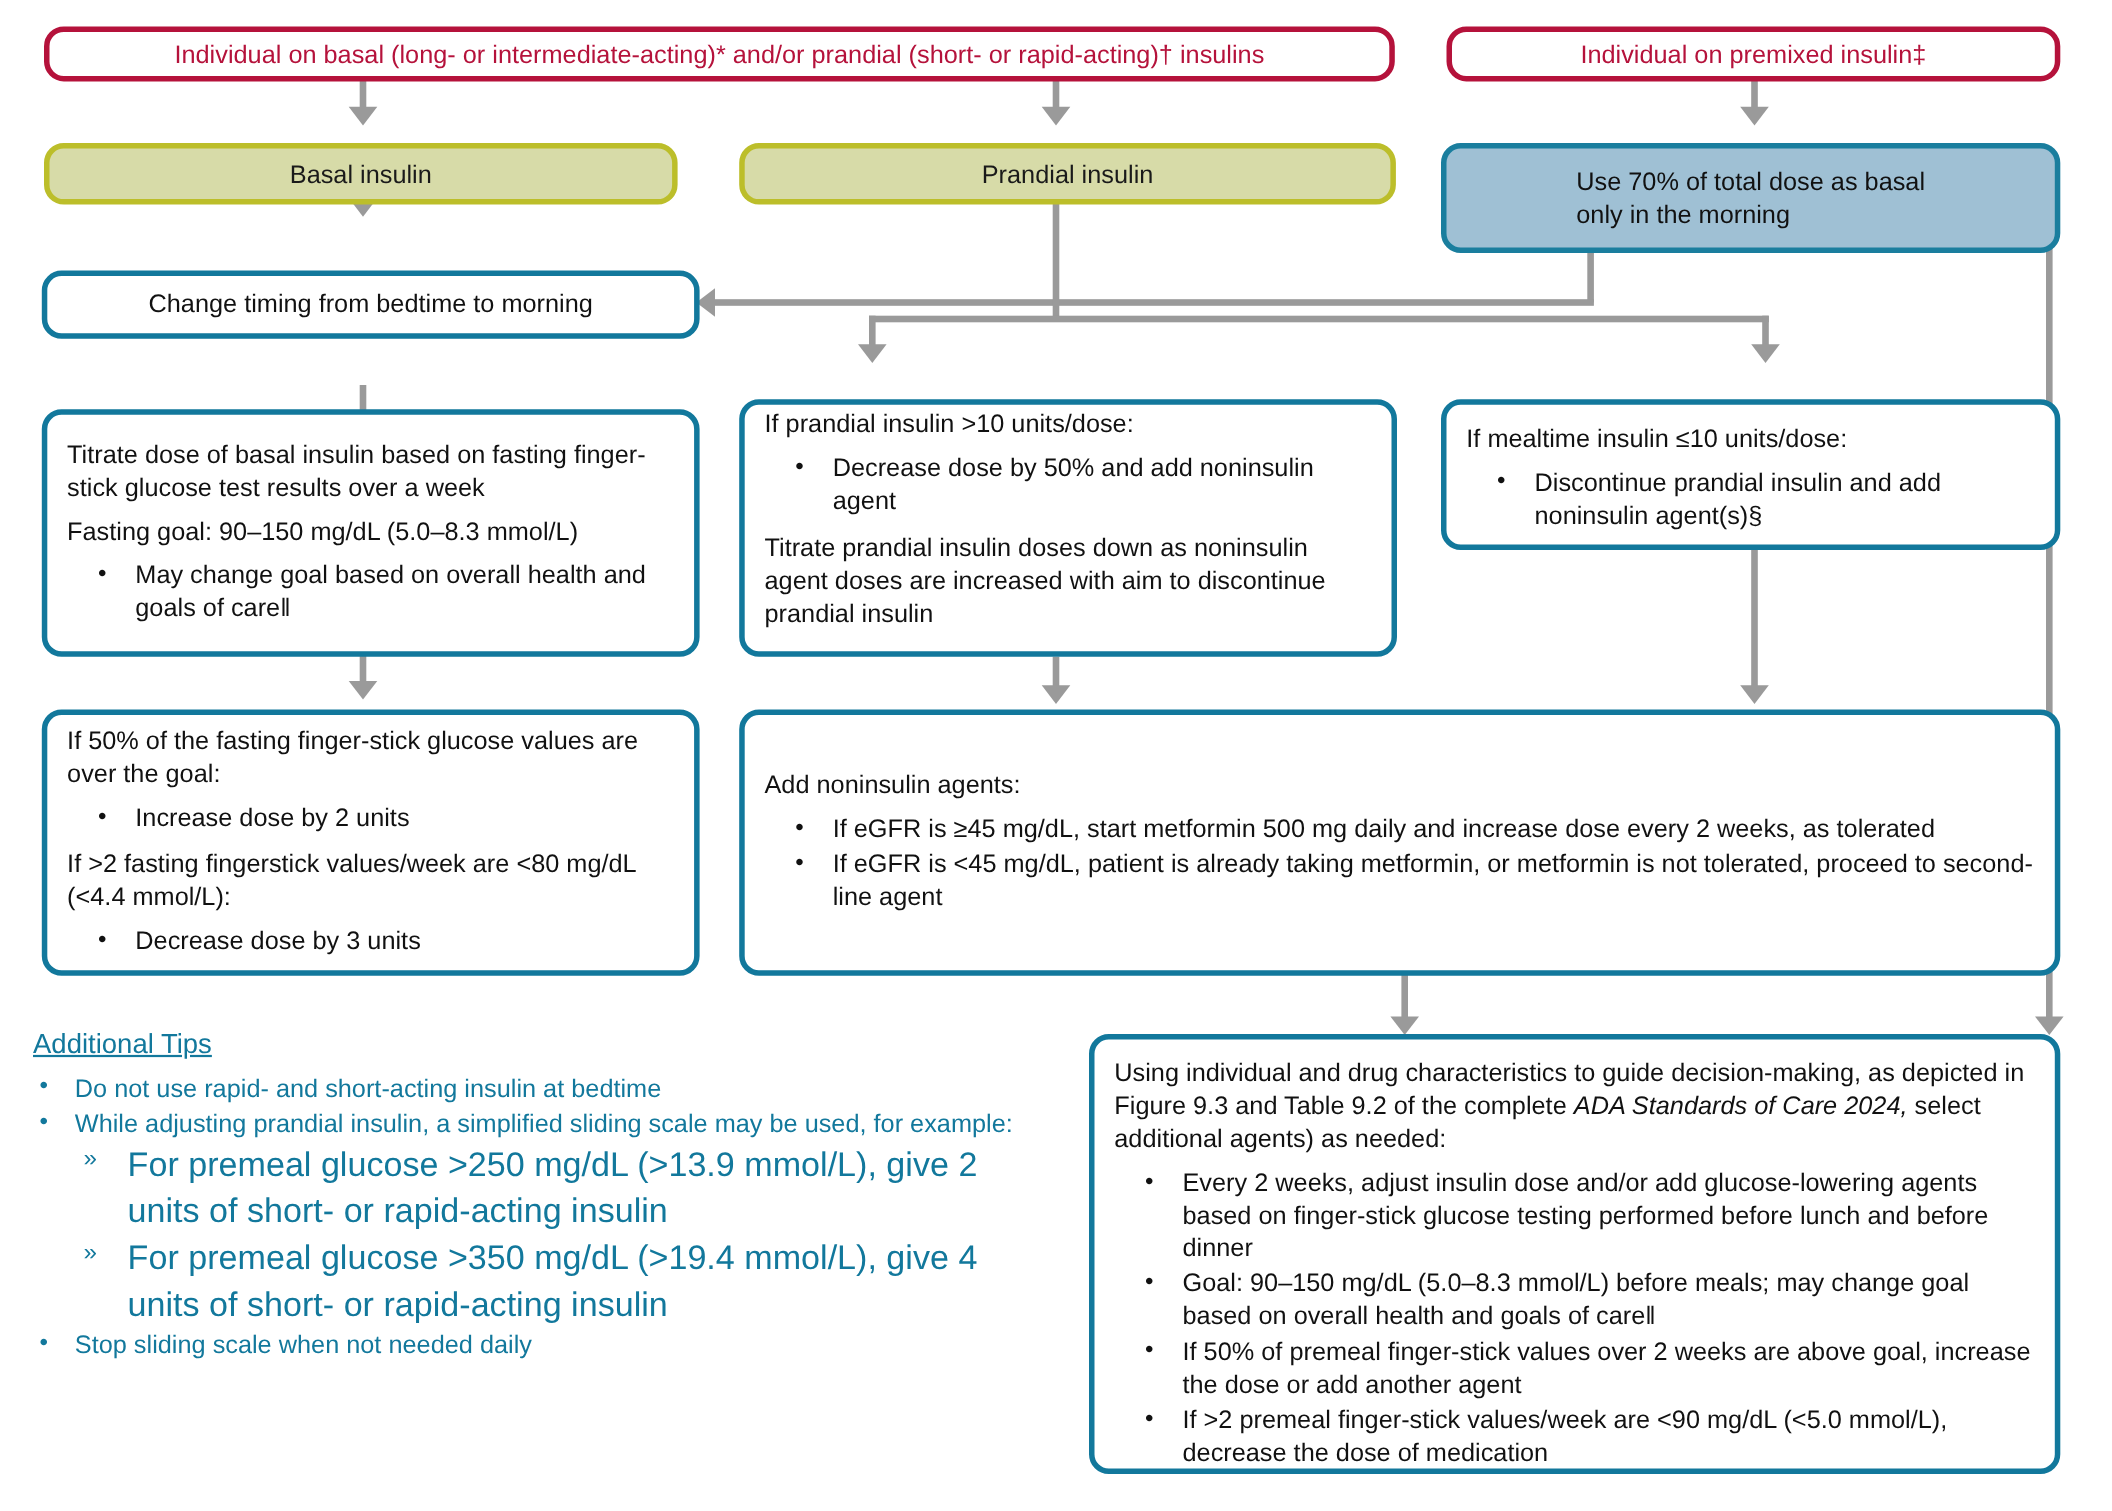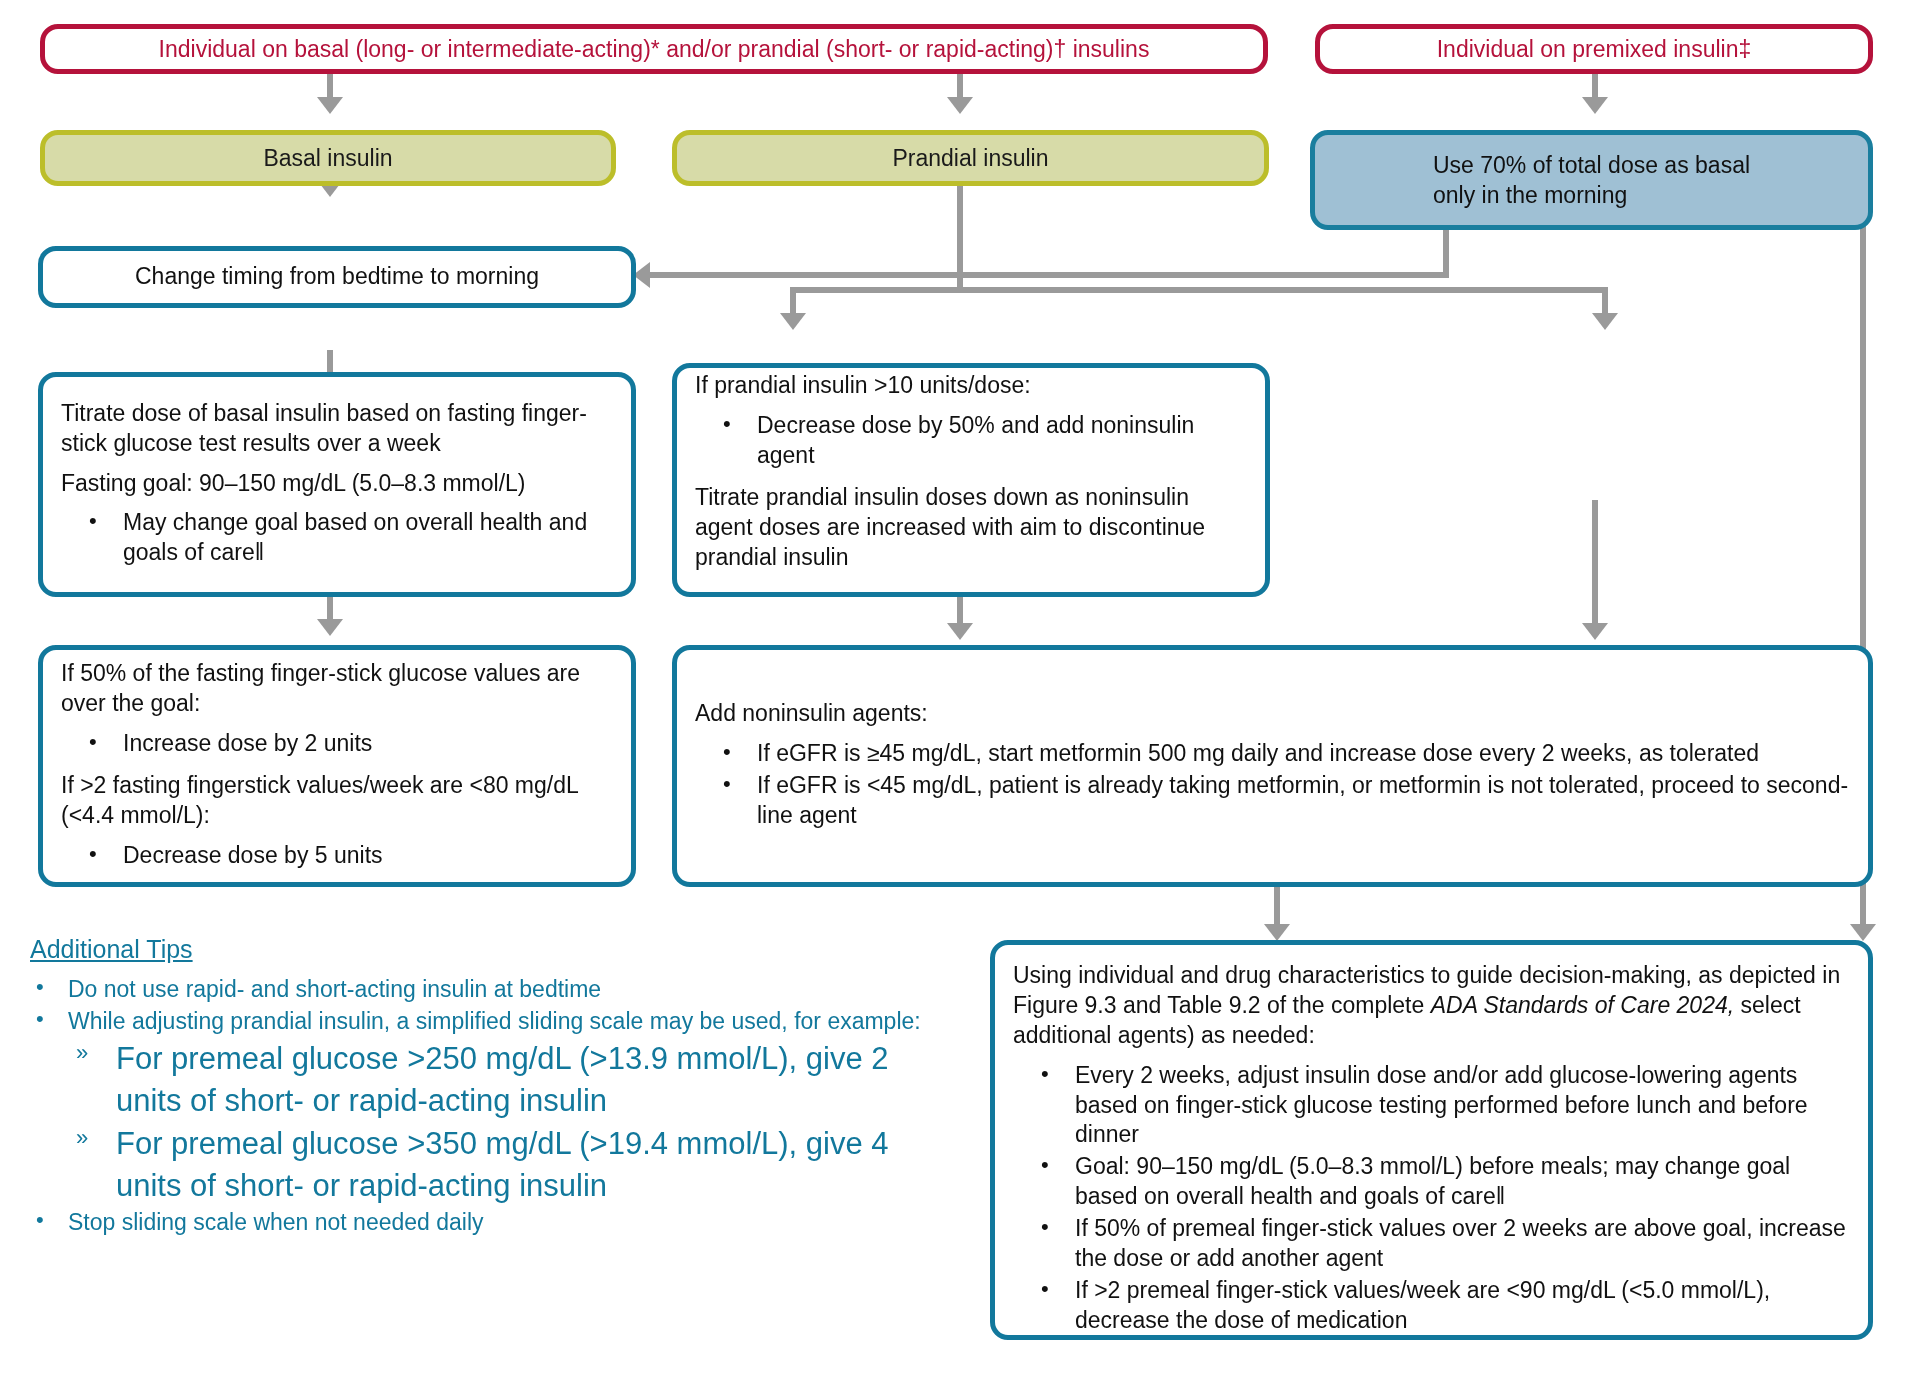--- a/index.html
+++ b/index.html
@@ -229,29 +229,35 @@
   </div>
 
   <div class="box teal-box pad" style="left:672px; top:363px; width:598px; height:234px;">
     <p class="para">If prandial insulin &gt;10 units/dose:</p>
     <ul class="bl">
       <li>Decrease dose by 50% and add noninsulin agent</li>
     </ul>
     <p class="para">Titrate prandial insulin doses down as noninsulin agent doses are increased with aim to discontinue prandial insulin</p>
   </div>
 
+  <div class="box teal-box pad" style="left:1310px; top:363px; width:563px; height:137px; justify-content:flex-start;">
+    <p class="para">If mealtime insulin ≤10 units/dose:</p>
+    <ul class="bl">
+      <li>Discontinue prandial insulin and add noninsulin agent(s)§</li>
+    </ul>
+  </div>
 
   <div class="box teal-box pad" style="left:38px; top:645px; width:598px; height:242px;">
     <p class="para">If 50% of the fasting finger-stick glucose values are over the goal:</p>
     <ul class="bl">
       <li>Increase dose by 2 units</li>
     </ul>
     <p class="para">If &gt;2 fasting fingerstick values/week are &lt;80 mg/dL (&lt;4.4 mmol/L):</p>
     <ul class="bl">
-      <li>Decrease dose by 5 units</li>
+      <li>Decrease dose by 3 units</li>
     </ul>
   </div>
 
   <div class="box teal-box pad" style="left:672px; top:645px; width:1201px; height:242px;">
     <p class="para">Add noninsulin agents:</p>
     <ul class="bl">
       <li>If eGFR is ≥45 mg/dL, start metformin 500 mg daily and increase dose every 2 weeks, as tolerated</li>
       <li>If eGFR is &lt;45 mg/dL, patient is already taking metformin, or metformin is not tolerated, proceed to second-line agent</li>
     </ul>
   </div>

